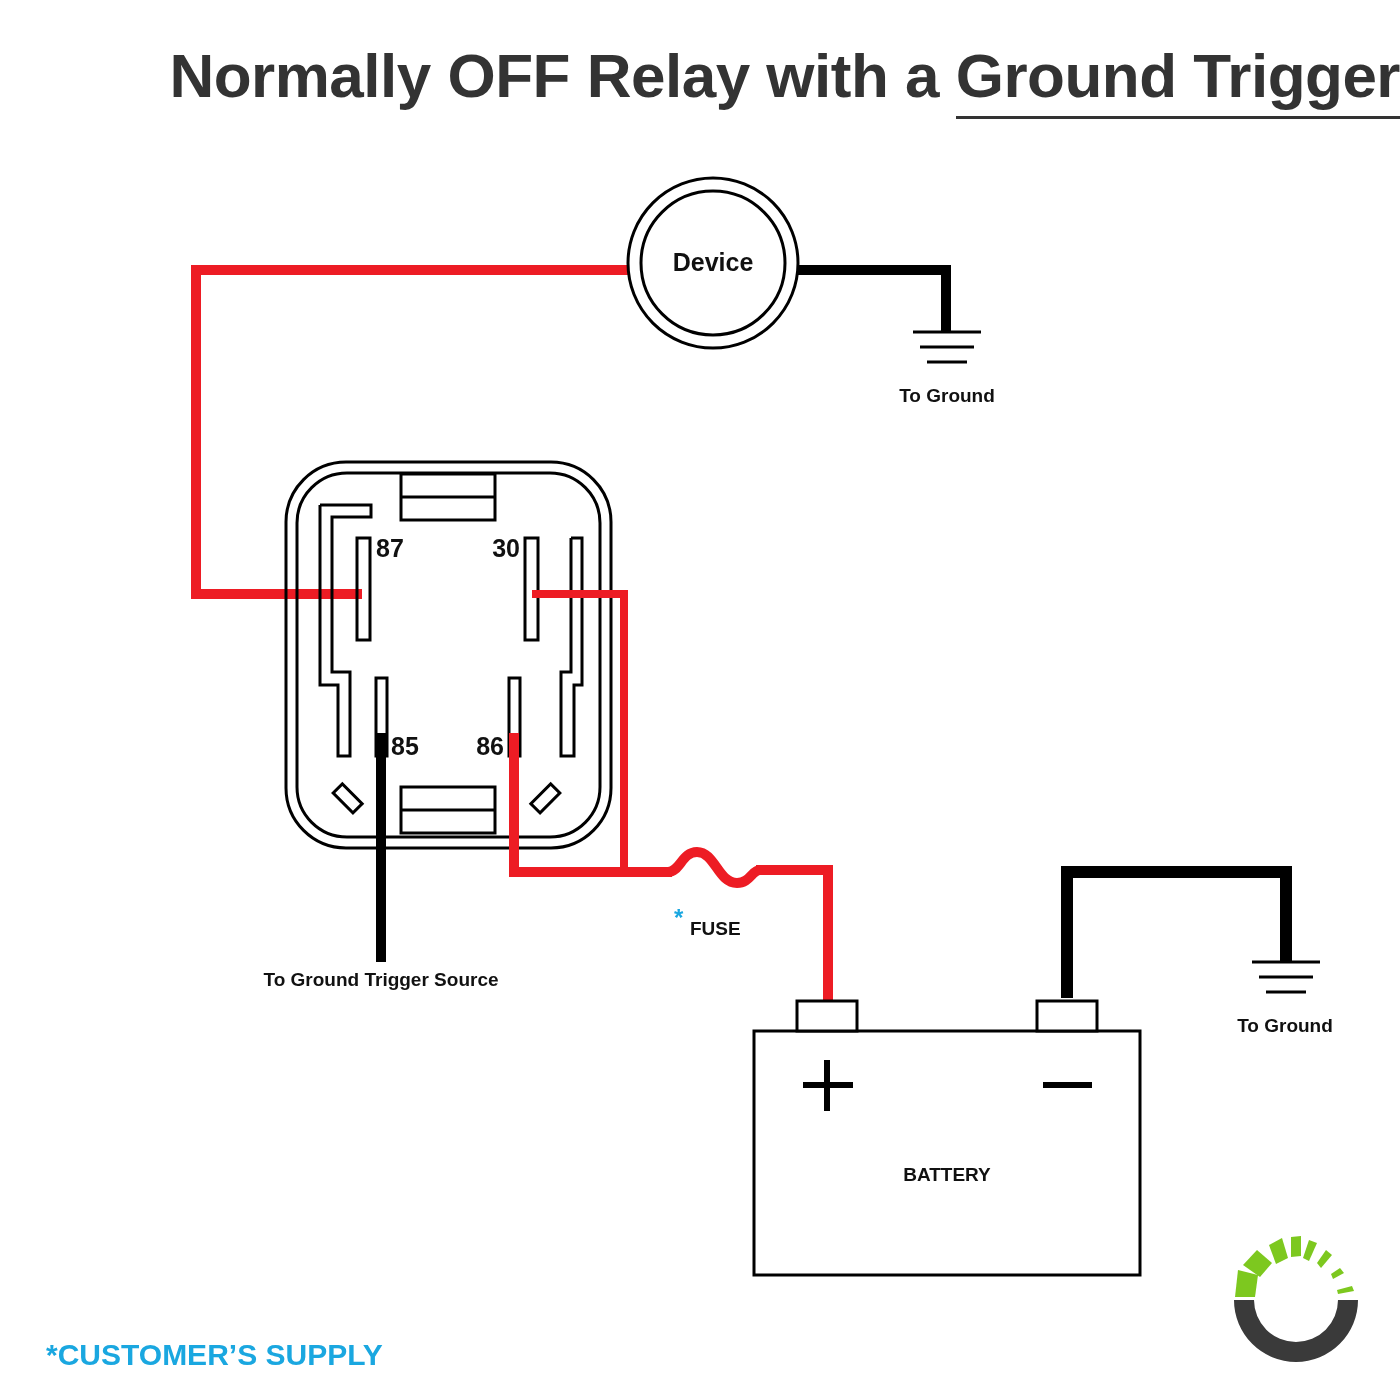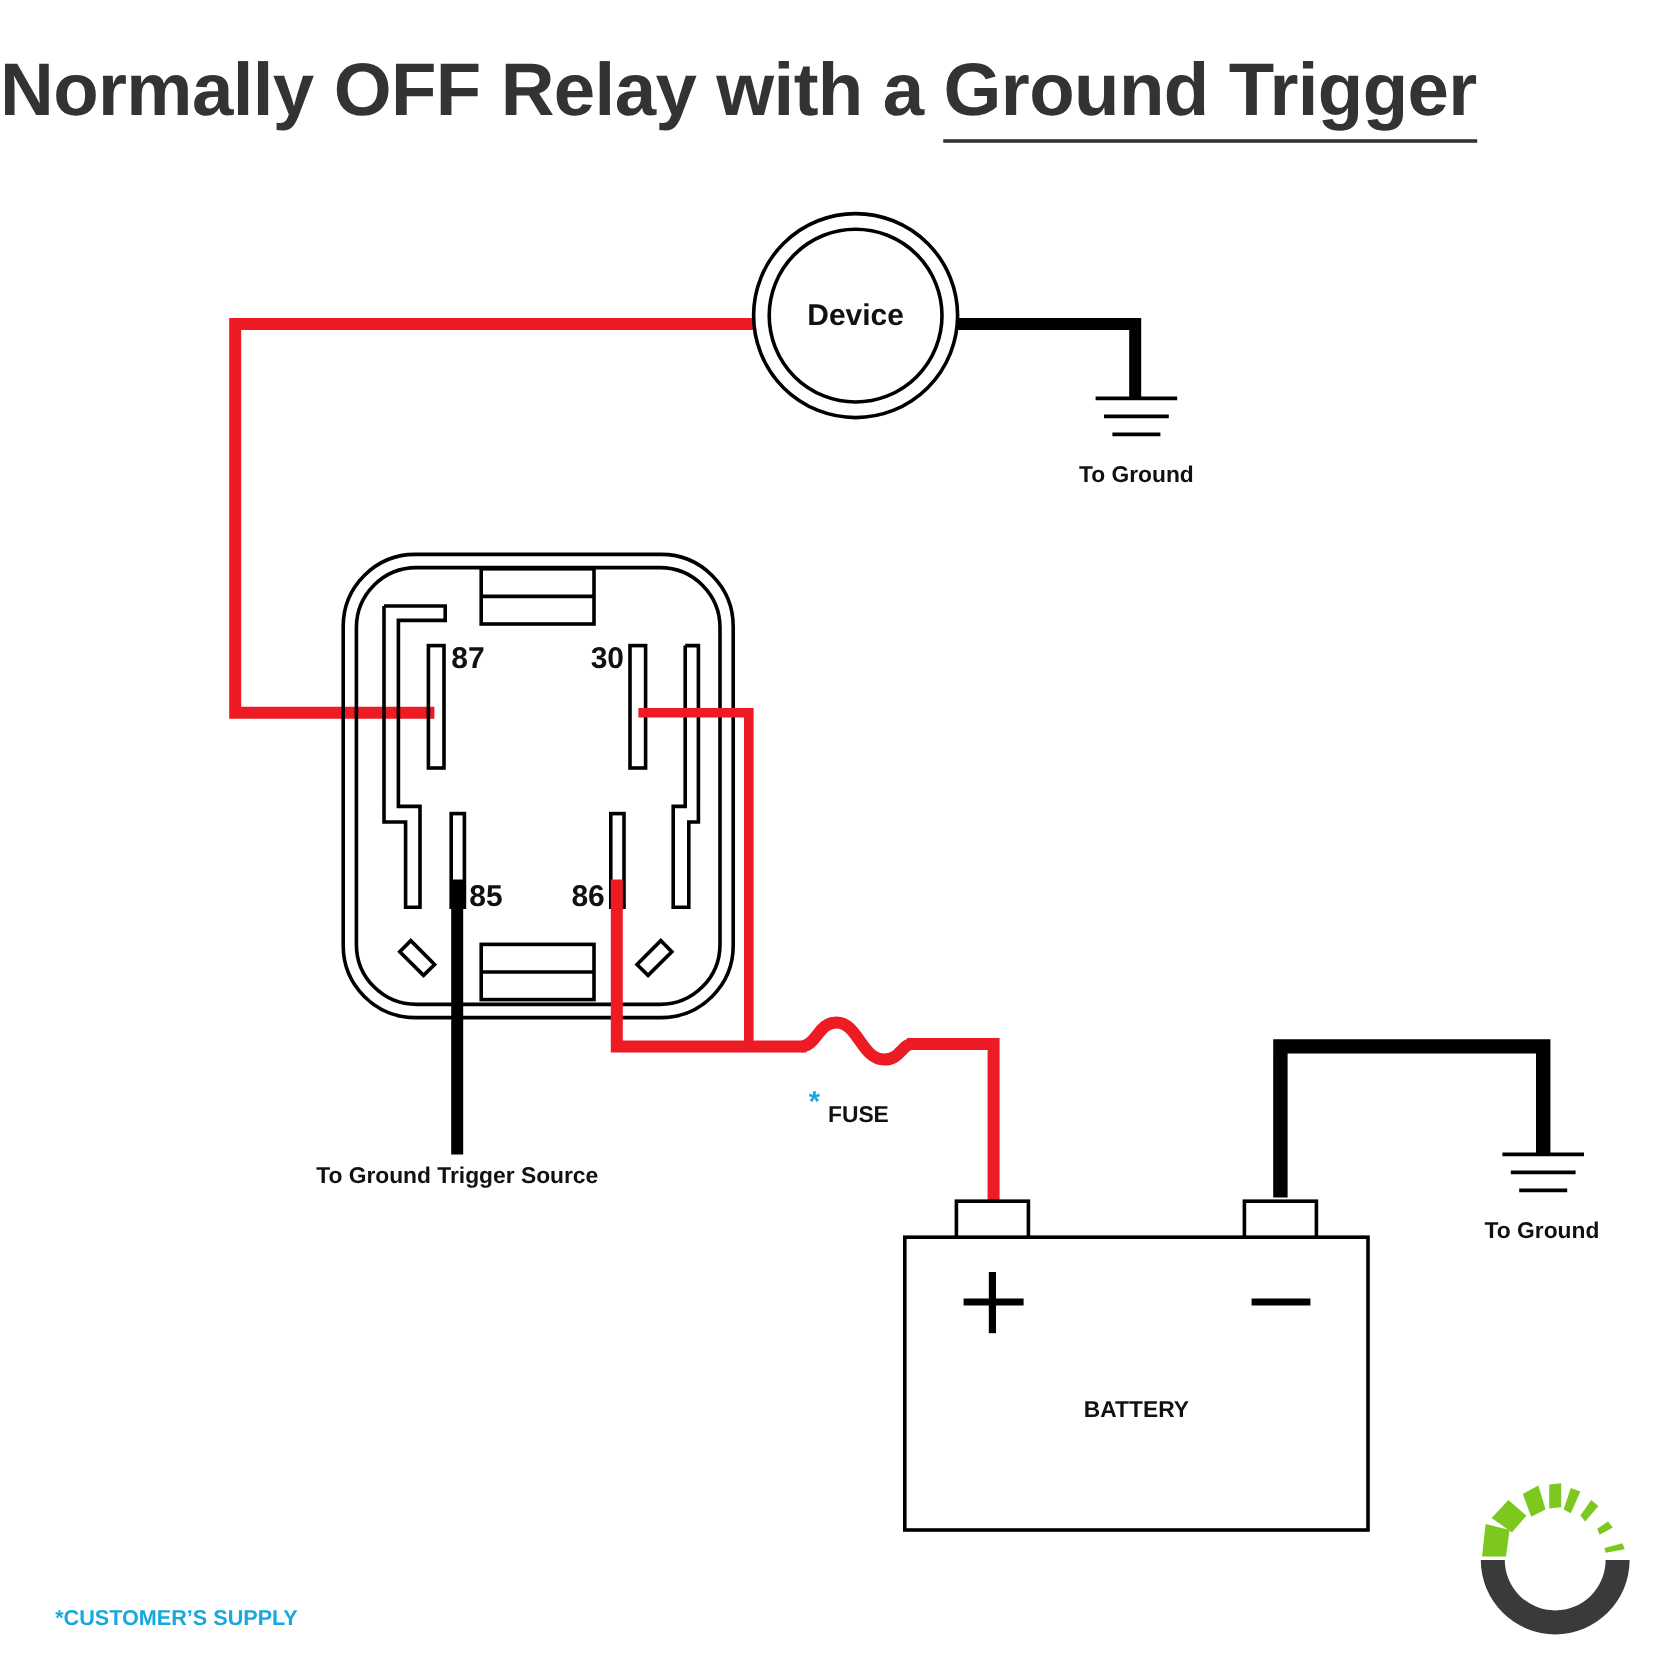--- a/index.html
+++ b/index.html
@@ -1,21 +1,21 @@
 <!DOCTYPE html>
 <html><head>
 <meta charset="utf-8">
 <style>
   html, body { margin: 0; padding: 0; background: #ffffff; }
   body { width: 1400px; height: 1400px; position: relative; overflow: hidden; font-family: "Liberation Sans", sans-serif; }
-  #title { position: absolute; left: 0; top: 40px; width: 1400px; text-align: left; font-size: 62px; font-weight: bold; color: #333333; letter-spacing: -0.5px; }
+  #title { position: absolute; left: 0; top: 40px; width: 1400px; text-align: right; font-size: 62px; font-weight: bold; color: #333333; letter-spacing: -0.5px; }
   #title .ul { border-bottom: 3px solid #333333; padding-bottom: 6px; }
   svg { position: absolute; left: 0; top: 0; }
   .lbl { font-family: "Liberation Sans", sans-serif; font-weight: bold; fill: #111111; }
-  .footnote { position: absolute; left: 46px; top: 1338px; font-size: 18px; font-weight: bold; color: #1aa7e0; }
+  .footnote { position: absolute; left: 46px; top: 1338px; font-size: 30px; font-weight: bold; color: #1aa7e0; }
 </style>
 </head>
 <body>
 
 <div id="title"><span>Normally OFF Relay with a </span><span class="ul">Ground Trigger</span></div>
 
 <svg width="1400" height="1400" viewBox="0 0 1400 1400">
 
   <polyline points="630,270 196,270 196,594 362,594" fill="none" stroke="#ed1c24" stroke-width="10"></polyline>
 

